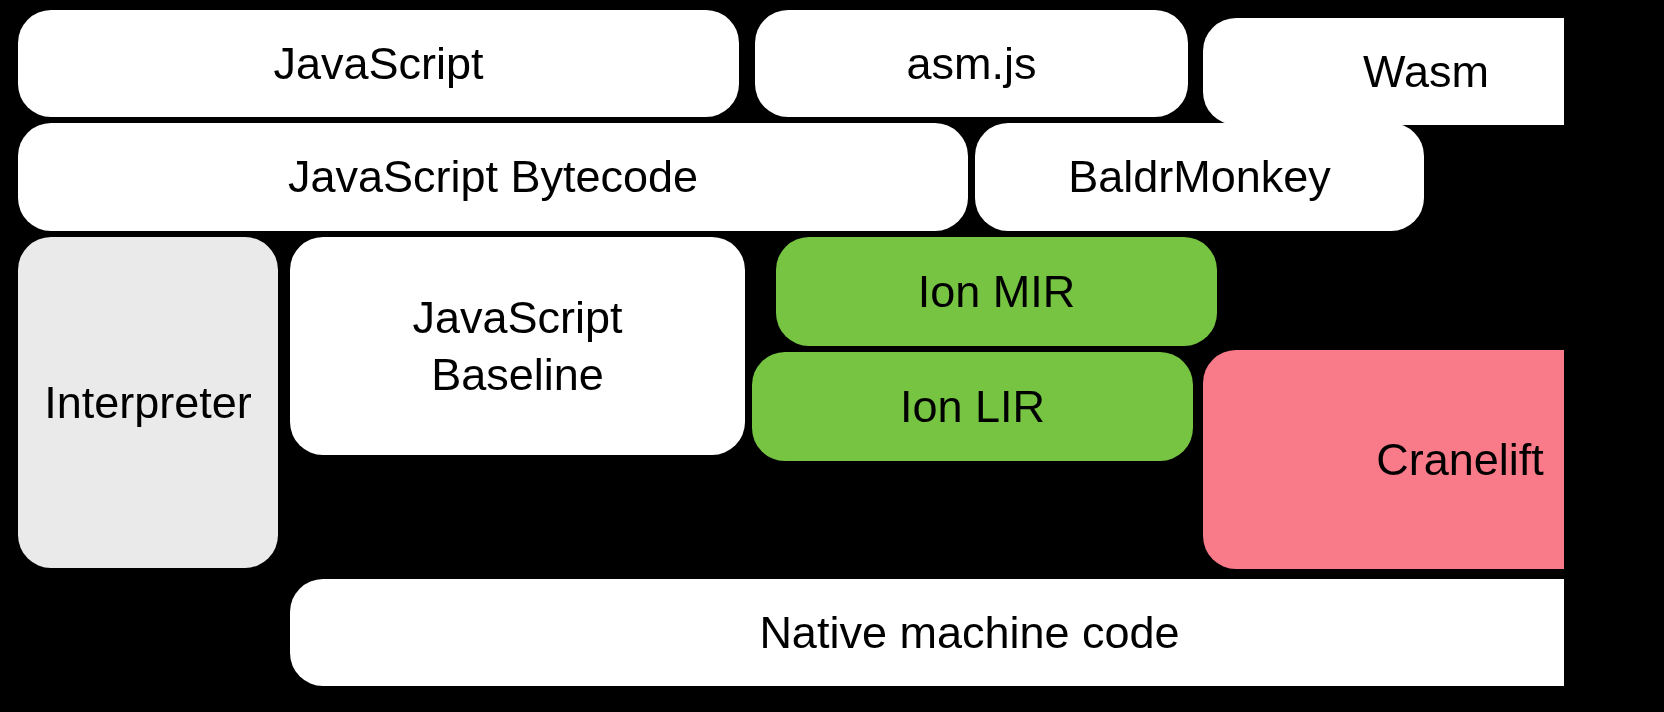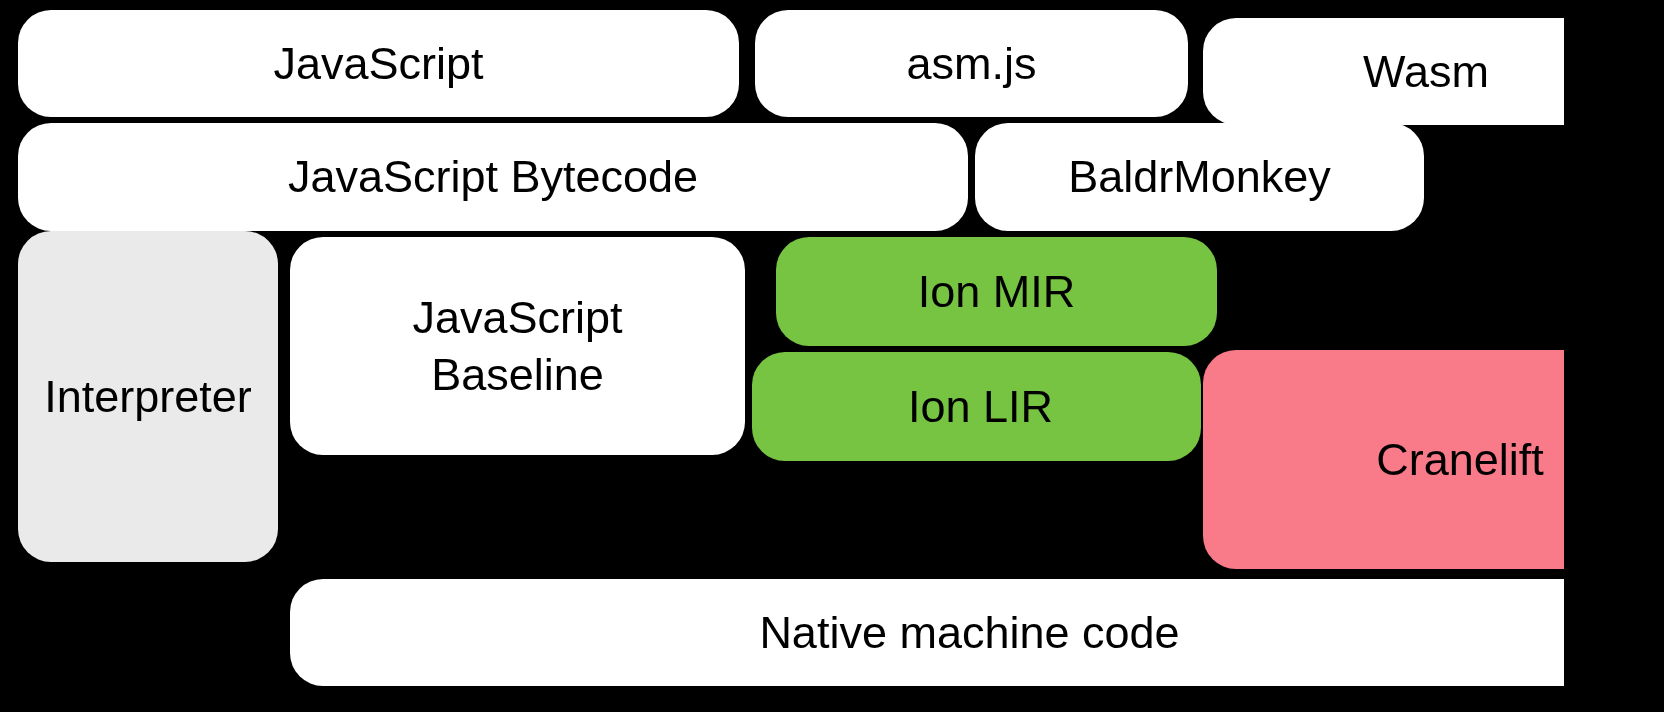--- a/index.html
+++ b/index.html
@@ -39,24 +39,24 @@
   .kind-green { background: var(--box-green); }
   .kind-pink  { background: var(--box-pink); padding-left: 34px; }
   .kind-gray  { background: var(--box-gray); }
 
   
   .box--javascript          { left: 18px;   top: 10px;  width: 721px;  height: 107px; }
   .box--asmjs               { left: 755px;  top: 10px;  width: 433px;  height: 107px; }
   .box--wasm                { left: 1203px; top: 10px;  width: 446px;  height: 107px; margin-top: 8px; }
   .box--js-bytecode         { left: 18px;   top: 123px; width: 950px;  height: 108px; }
   .box--baldrmonkey         { left: 975px;  top: 123px; width: 449px;  height: 108px; }
-  .box--interpreter         { left: 18px;   top: 231px; width: 260px;  height: 331px; }
+  .box--interpreter         { left: 18px;   top: 237px; width: 260px;  height: 331px; }
   .box--js-baseline         { left: 290px;  top: 237px; width: 455px;  height: 218px; }
   .box--ion-mir             { left: 776px;  top: 237px; width: 441px;  height: 109px; }
-  .box--ion-lir             { left: 752px;  top: 352px; width: 441px;  height: 109px; padding-left: 8px; }
+  .box--ion-lir             { left: 752px;  top: 352px; width: 441px;  height: 109px; }
   .box--cranelift           { left: 1203px; top: 350px; width: 446px;  height: 219px; }
   .box--macro-assembler     { left: 290px;  top: 462px; width: 903px;  height: 111px; }
   .box--native-machine-code { left: 290px;  top: 579px; width: 1359px; height: 107px; }
 </style>
 </head>
 <body>
 
 <div class="diagram">
 
   <div class="box kind-white box--javascript">JavaScript</div>

